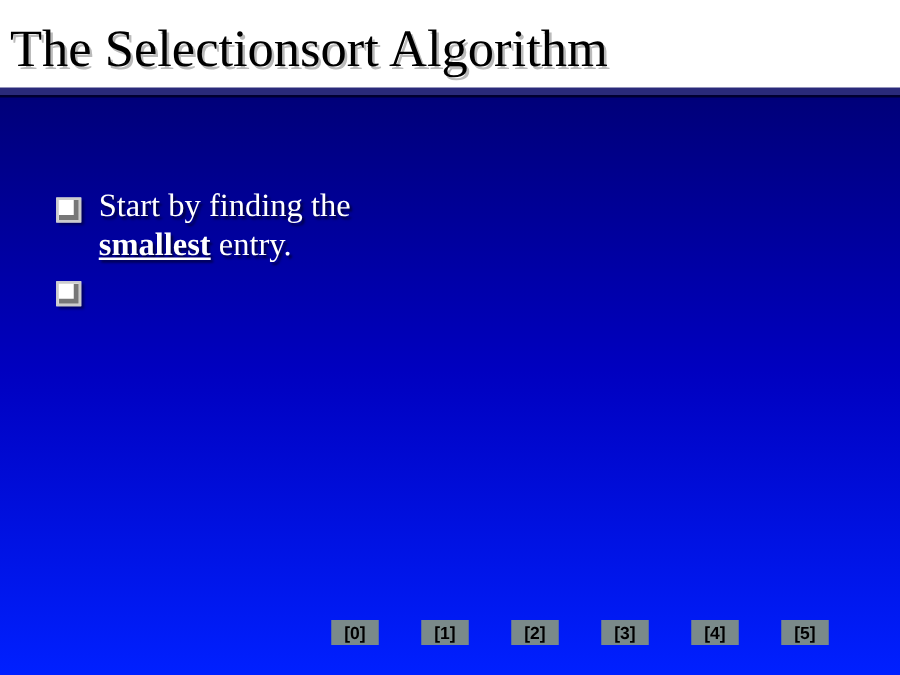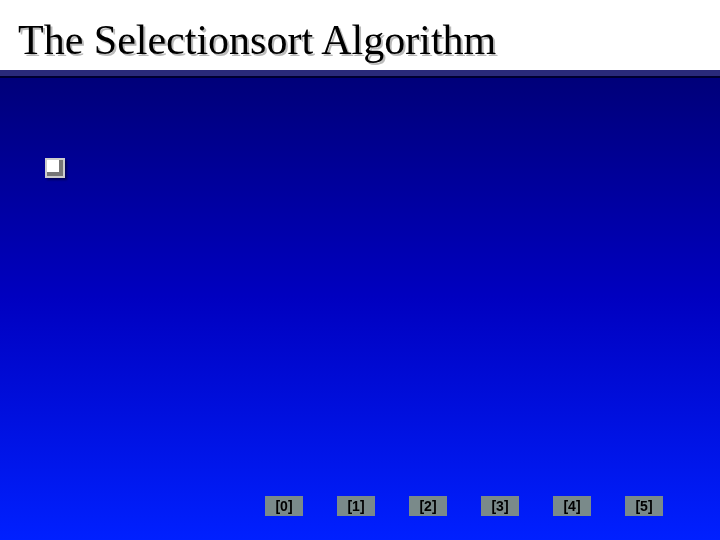--- a/index.html
+++ b/index.html
@@ -12,21 +12,21 @@
   }
   .slide {
     width: 720px;
     height: 540px;
     background: linear-gradient(to bottom, #000060 0%, #0000c0 55%, #0020ff 100%);
     position: relative;
     box-sizing: border-box;
   }
   .title-area {
     background: #ffffff;
-    padding: 18px 0 8px 18px;
+    padding: 18px 0 8px 8px;
     border-bottom: 6px solid #2a2a7a;
     box-shadow: 0 2px 0 #000030;
   }
   .title {
     font-size: 42px;
     color: #000;
     text-shadow: 2px 2px 0 #bbb;
     font-weight: normal;
     margin: 0;
     line-height: 1.05;
@@ -85,20 +85,26 @@
 <body>
 
 <div class="slide">
 
   <div class="title-area">
     <h1 class="title">The Selectionsort Algorithm</h1>
   </div>
 
   <div class="content">
 
+    <div class="bullet-row">
+      <div class="bullet-icon"></div>
+      <div class="bullet-text">
+        <span>Start by finding the </span><span class="emph">smallest</span><span> entry.</span>
+      </div>
+    </div>
 
     <div class="bullet-row">
       <div class="bullet-icon"></div>
     </div>
 
   </div>
 
   <div class="index-row">
     <div class="idx-cell">[0]</div>
     <div class="idx-cell">[1]</div>

